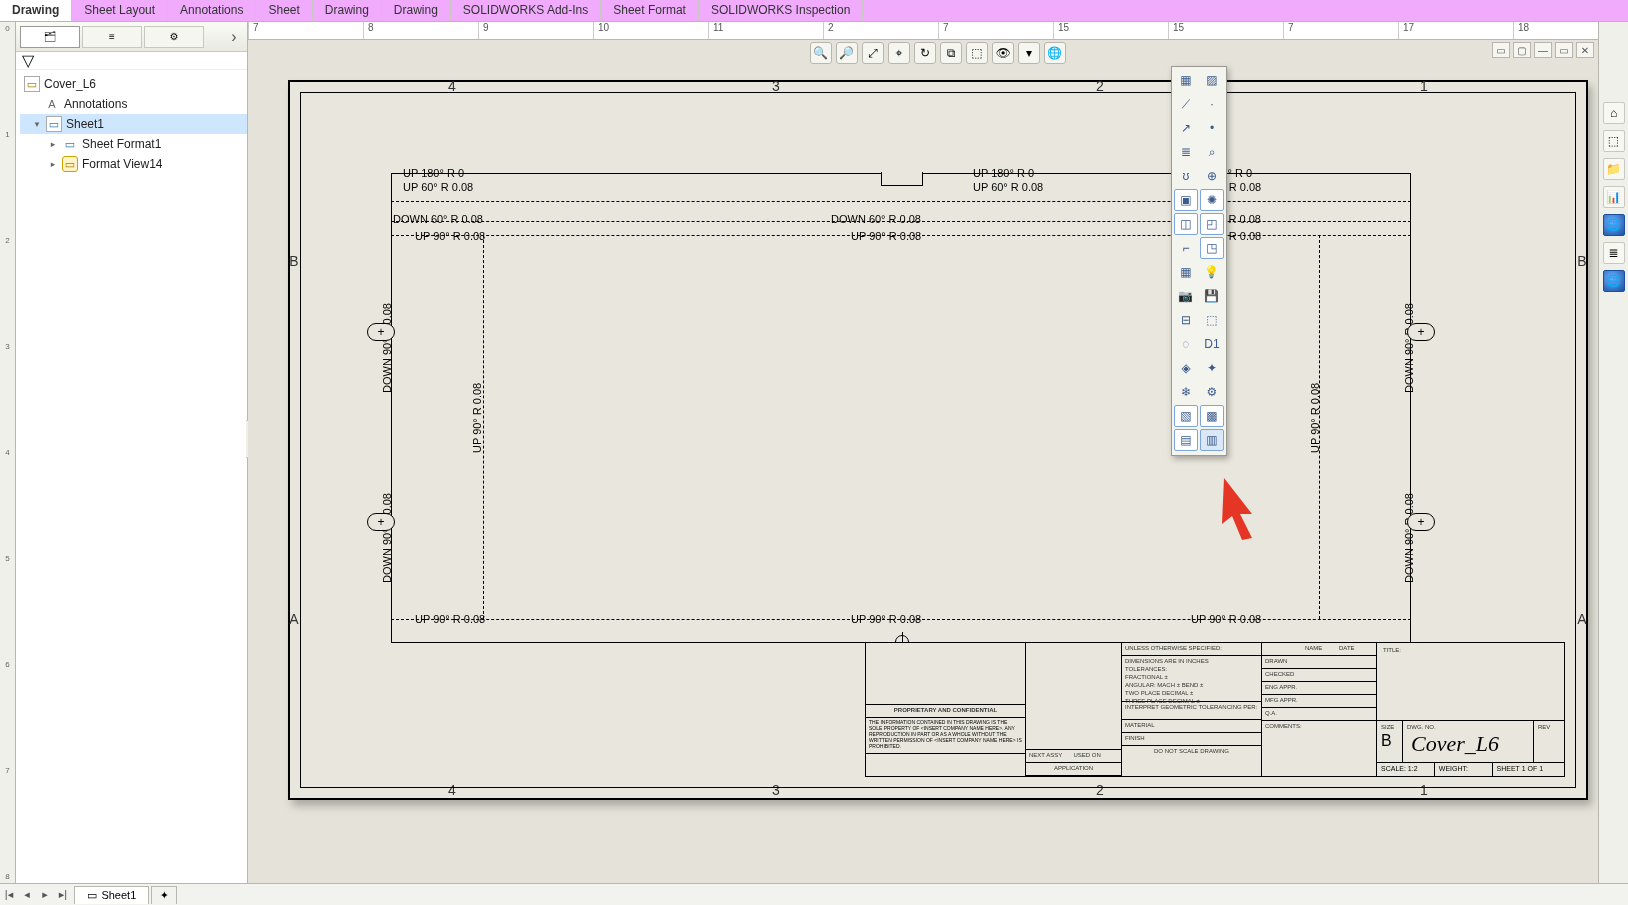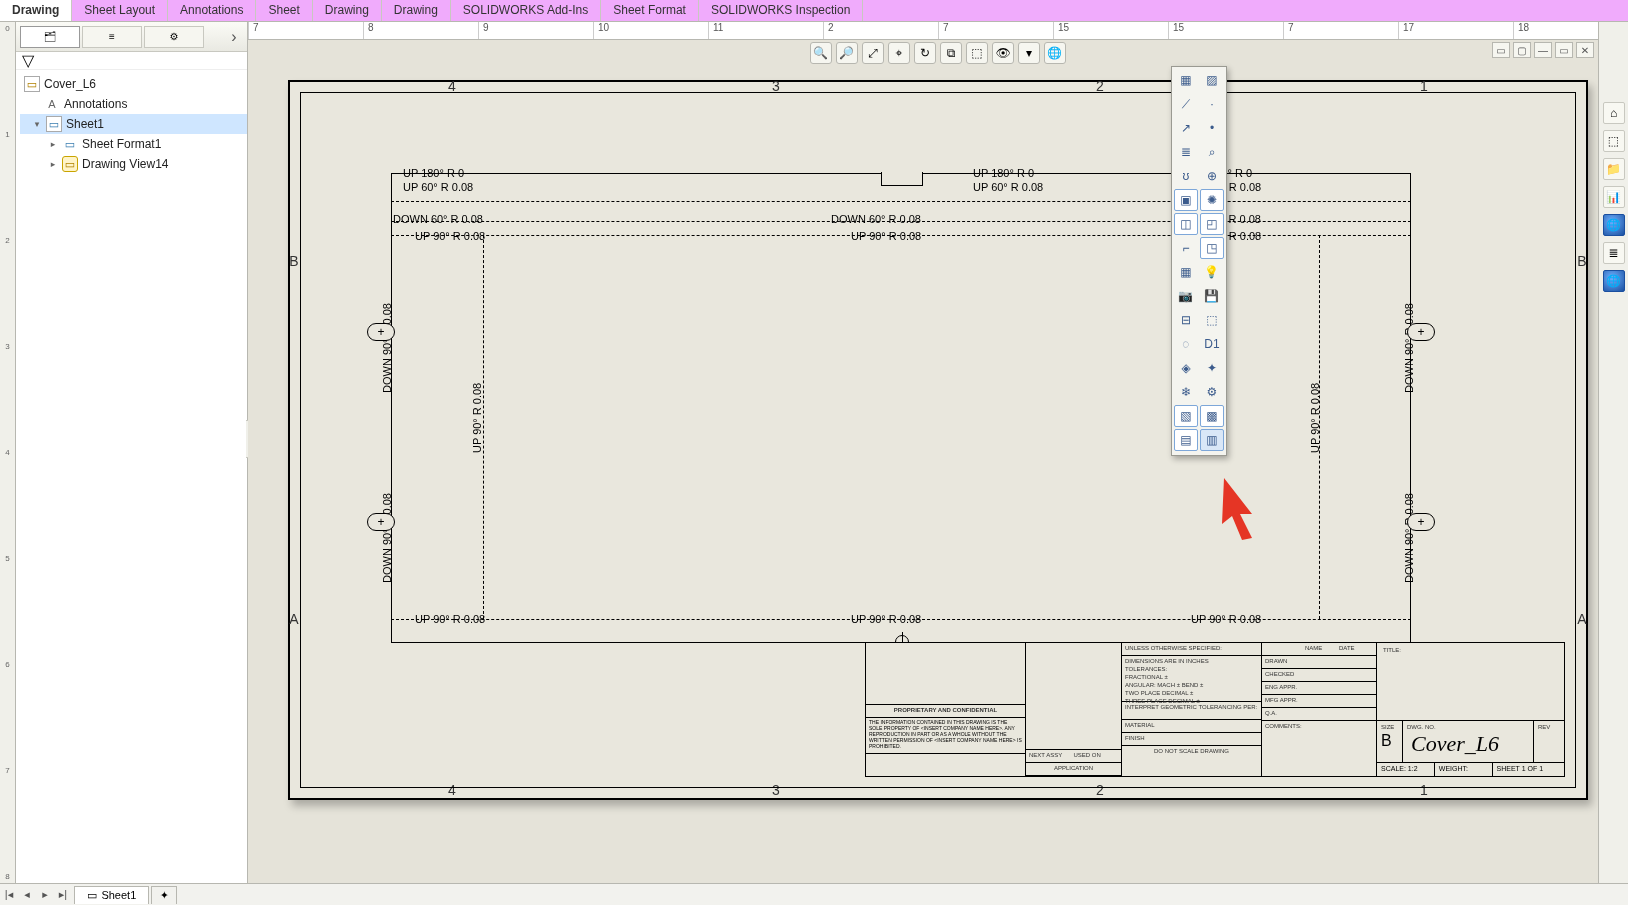--- a/index.html
+++ b/index.html
@@ -163,21 +163,21 @@
       <div class="node">
         <span class="ind" style="width:20px"></span>
         <span class="tog">▸</span>
         <span class="ico ico-fmt">▭</span>
         <span>Sheet Format1</span>
       </div>
       <div class="node">
         <span class="ind" style="width:20px"></span>
         <span class="tog">▸</span>
         <span class="ico ico-view">▭</span>
-        <span>Drawing View14</span>
+        <span>Format View14</span>
       </div>
     </div>
   </div>
   <div class="splitter"></div>
 
   <div class="dwg-area">
     <div class="h-ruler" id="hruler">
         <div class="seg">7</div>
         <div class="seg">8</div>
         <div class="seg">9</div>

